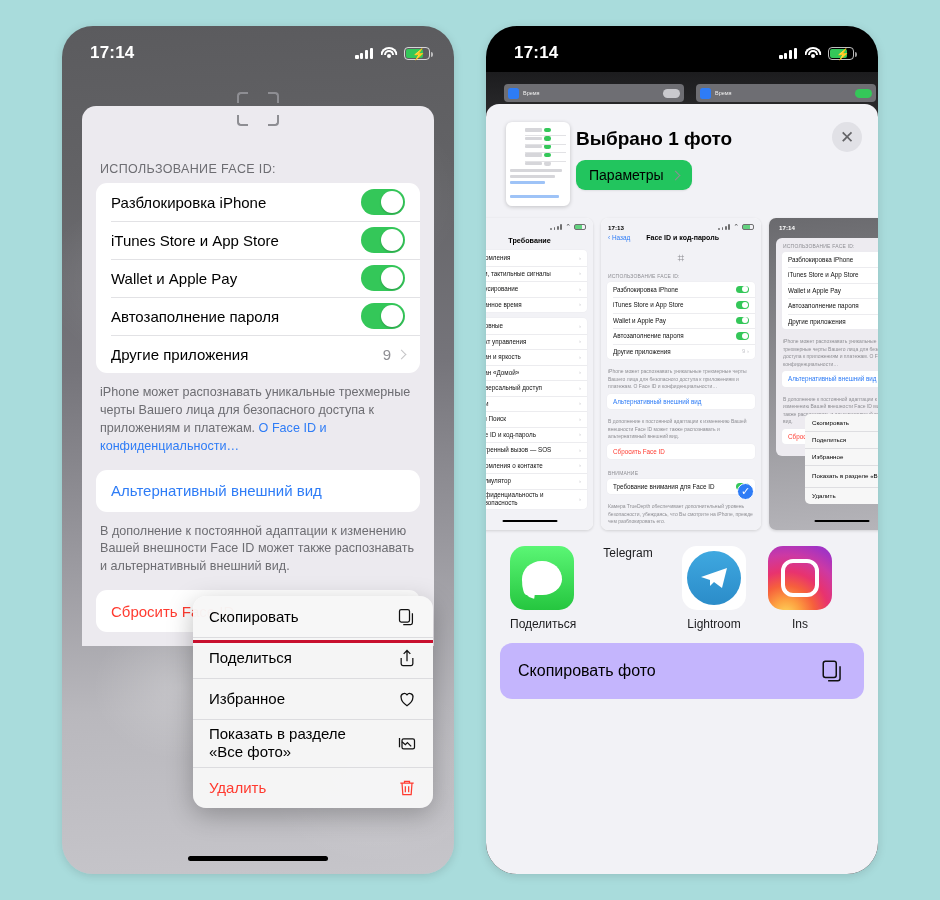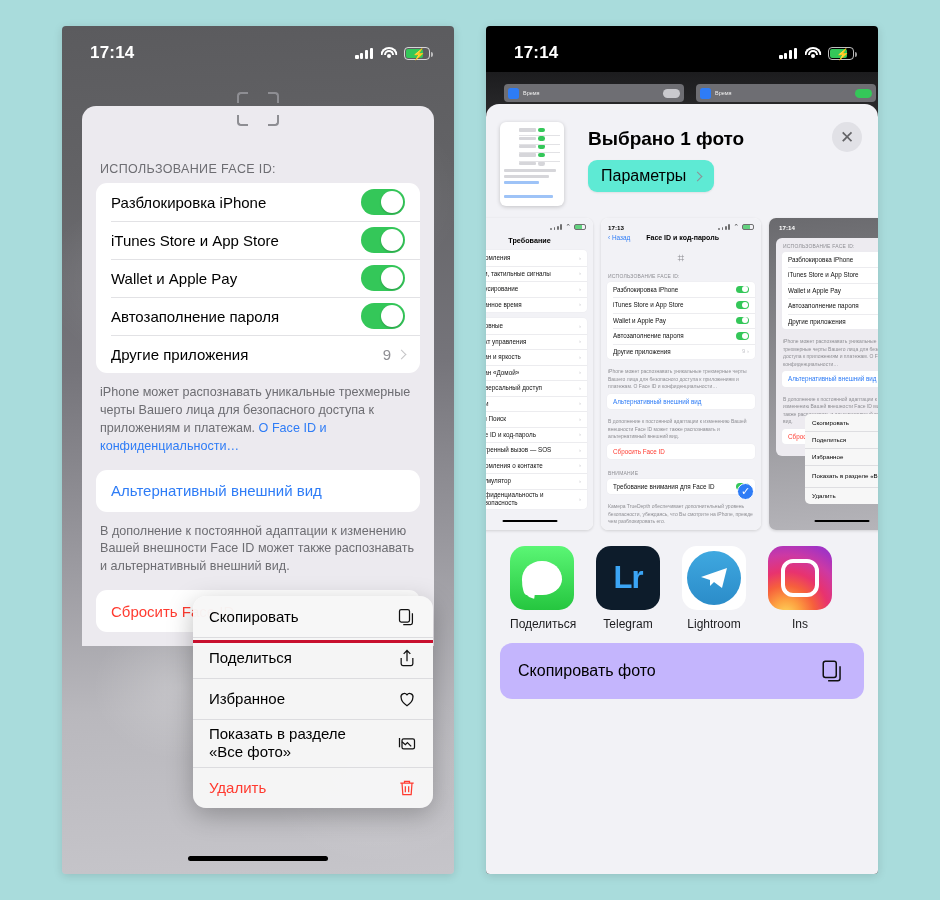--- a/index.html
+++ b/index.html
@@ -8,21 +8,21 @@
     font-family: "Liberation Sans", sans-serif;
     background: #a9dcdc;
     overflow: hidden;
   }
   #root { position: relative; width: 940px; height: 900px; background: #a9dcdc; }
 
   
   .phone {
     position: absolute;
     overflow: hidden;
-    border-radius: 4px;
+    border-radius: 31px;
     box-shadow: 0 2px 10px rgba(0,0,0,0.13);
   }
   #phone-left  { left: 62px;  top: 26px; width: 392px; height: 848px; }
   #phone-right { left: 486px; top: 26px; width: 392px; height: 848px; }
 
   
   .wallpaper {
     position: absolute; inset: 0;
     background:
       radial-gradient(ellipse 150px 120px at 22% 30%, rgba(255,255,255,0.13), transparent 70%),
@@ -137,34 +137,34 @@
     display: flex; align-items: center; padding: 0 4px; gap: 4px;
   }
   .mt-ico { width: 11px; height: 11px; border-radius: 2.5px; background: #2e7cf6; flex:none; }
   .mt-lbl { font-size: 5.5px; color: #f2f2f2; }
   .mt-sw { width: 17px; height: 9px; border-radius: 5px; margin-left: auto; flex: none; }
 
   #share-sheet {
     position: absolute; left: 0; right: 0; top: 78px; bottom: 0;
     background: #f2f2f6; border-radius: 13px 13px 0 0; z-index: 20; overflow: hidden;
   }
-  .ss-head { display: flex; align-items: flex-start; padding: 18px 16px 12px 14px; gap: 24px; }
+  .ss-head { display: flex; align-items: flex-start; padding: 18px 16px 12px 14px; gap: 6px; margin-left: 6px; }
   .ss-thumb {
     width: 64px; height: 84px; border-radius: 6px; background: #fff; flex: none;
     box-shadow: 0 1px 4px rgba(0,0,0,.2); overflow: hidden; padding: 5px 4px;
   }
   .tl { height: 3.4px; border-radius: 1px; background: #d6d6da; margin-bottom: 2.6px; }
   .tl.row { display:flex; align-items:center; gap:2px; background:none; height:6px; margin-bottom:2.4px; }
   .tl.row .bar { flex:1; height:3.4px; background:#d6d6da; border-radius:1px; }
   .tl.row .sw { width:7px; height:4.6px; border-radius:2.3px; background:#34c759; flex:none; }
   .tl.blue { background: #9ec3f7; }
   .ss-title { font-size: 19px; font-weight: 700; color: #000; margin: 6px 0 0; }
   .ss-params {
     margin-top: 10px; display: inline-flex; align-items: center; gap: 8px;
-    background: #5eead4; border-radius: 9px; padding: 7px 13px; font-size: 16px; color:#000;
+    background: #22c55e; border-radius: 9px; padding: 7px 13px; font-size: 14px; color:#000;
     box-shadow: 0 1px 2px rgba(0,0,0,.08);
   }
   .ss-close {
     margin-left: auto; width: 30px; height: 30px; border-radius: 50%; background: #e1e1e6;
     display:flex; align-items:center; justify-content:center; color:#636366; font-size:17px; flex:none;
   }
 
   
   .preview-strip { display: flex; gap: 8px; padding: 0 6px 10px; height: 322px; }
   .pv {
@@ -653,23 +653,20 @@
       <div class="app-row">
 
         <div class="app">
           <div class="app-ico msg-ico">
               <span class="msg-bubble"></span>
             </div>
           <div class="app-name">Поделиться</div>
         </div>
 
         <div class="app">
-          <div class="app-ico lr-ico">
-              <span>Lr</span>
-            </div>
           <div class="app-name">Telegram</div>
         </div>
 
         <div class="app">
           <div class="app-ico tg-ico">
             <span class="tg-circle">
                 <svg width="30" height="26" viewBox="0 0 30 26">
                   <path d="M2 12 L28 3 L23 23 L15 17 L11 21 L11 15 z" fill="#fff"></path>
                 </svg>
               </span>

